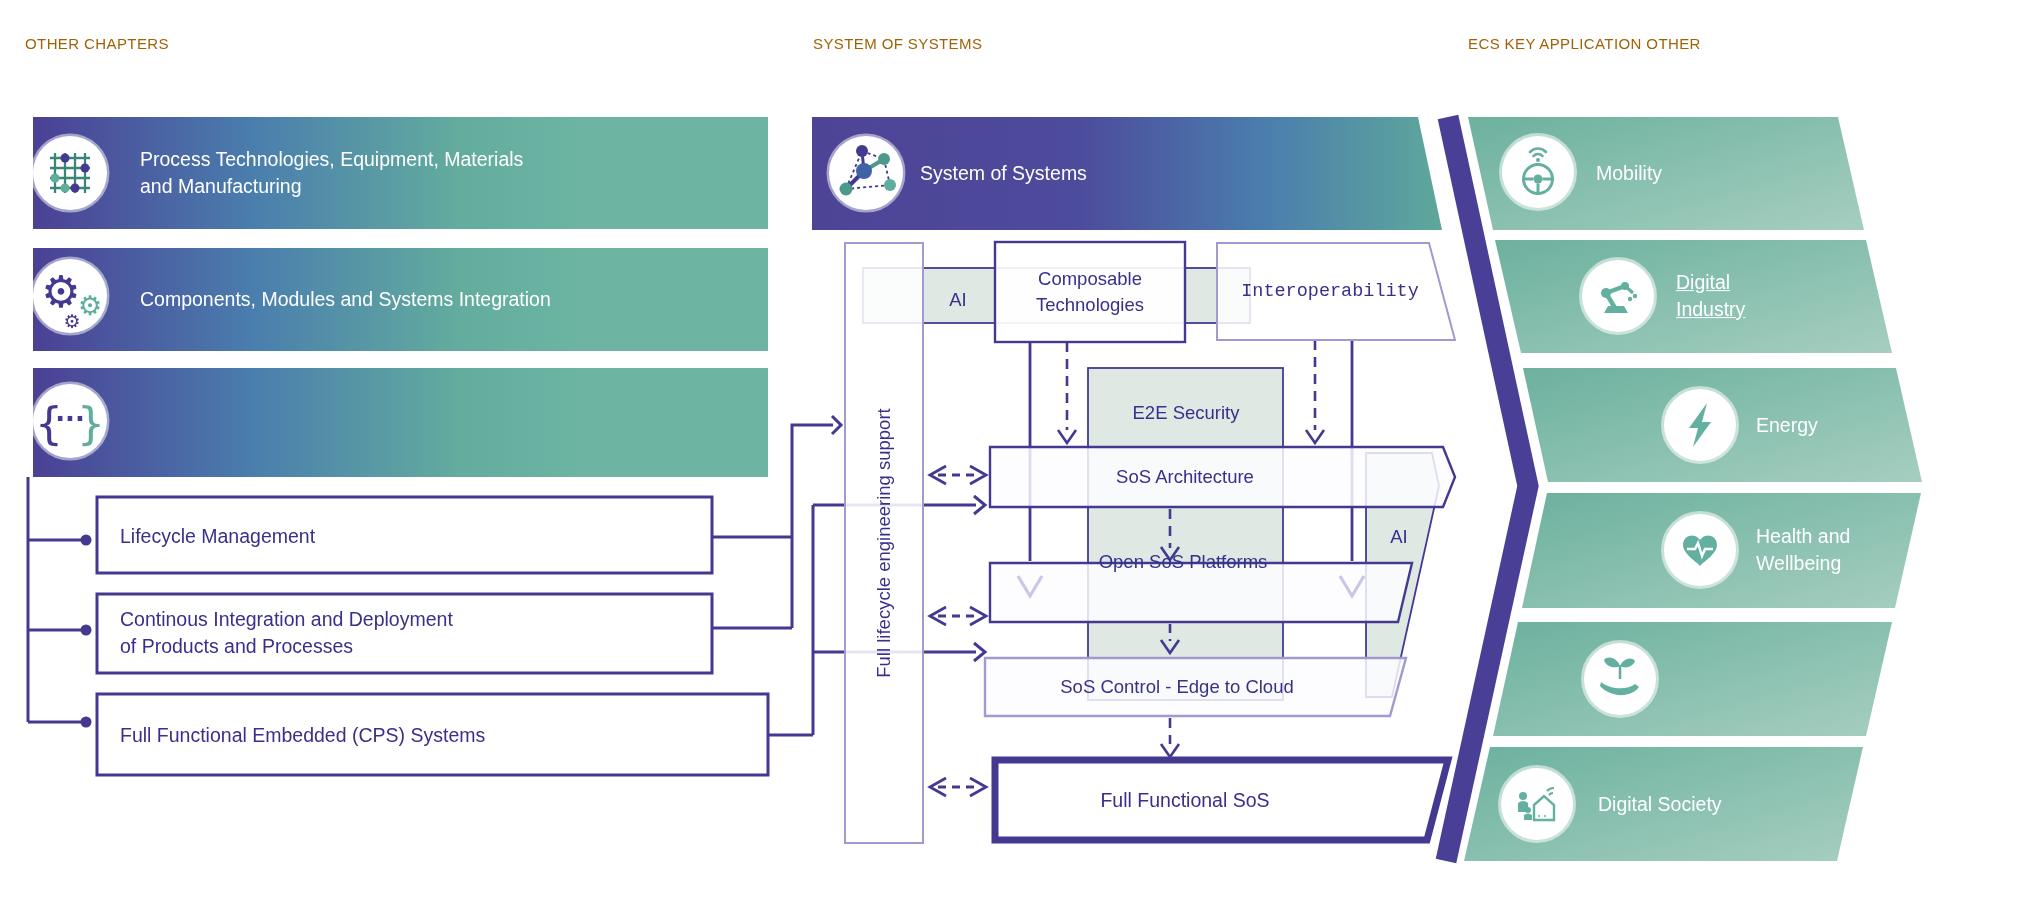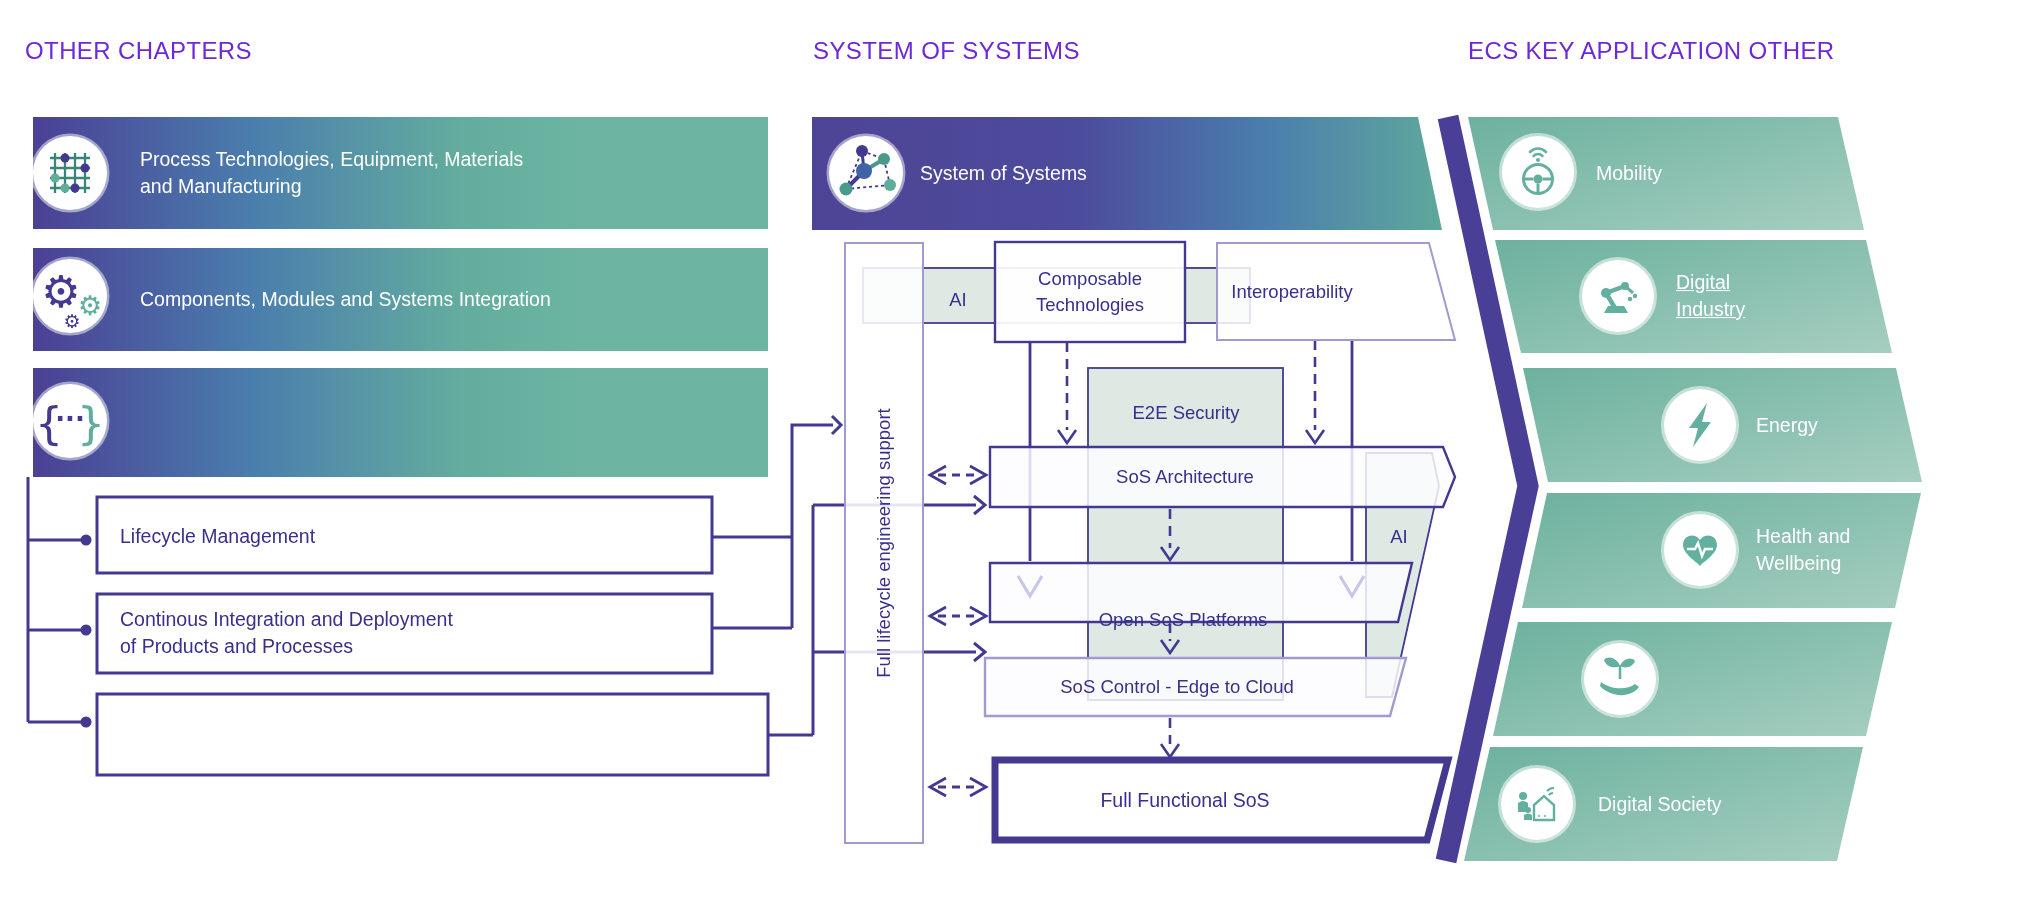--- a/index.html
+++ b/index.html
@@ -2,21 +2,21 @@
 <html><head>
 <meta charset="utf-8">
 <style>
   html,body{margin:0;padding:0;background:#ffffff;}
   #stage{position:relative;width:2041px;height:913px;background:#fff;overflow:hidden;
          font-family:"Liberation Sans",sans-serif;}
   svg{position:absolute;left:0;top:0;}
   .lbl{position:absolute;color:#38308A;white-space:pre-line;line-height:1.38;}
   .c{transform:translate(-50%,-50%);text-align:center;}
   .l{transform:translateY(-50%);text-align:left;}
-  .hdr{font-size:24px;font-weight:500;letter-spacing:.4px;color:#6d28d9;}
+  .hdr{font-size:15px;font-weight:500;letter-spacing:.4px;color:#a16207;}
   .white{color:#ffffff;}
   .b19{font-size:19.5px;}
   .b18{font-size:18.5px;}
   .rot{transform:translate(-50%,-50%) rotate(-90deg);white-space:nowrap;}
 </style>
 </head>
 <body>
 
 <div id="stage">
 
@@ -286,31 +286,32 @@
 <div class="lbl hdr" style="left:813px;top:34px;">SYSTEM OF SYSTEMS</div>
 <div class="lbl hdr" style="left:1468px;top:34px;">ECS KEY APPLICATION OTHER</div>
 
 <div class="lbl l white b19" style="left:140px;top:173px;">Process Technologies, Equipment, Materials
 and Manufacturing</div>
 <div class="lbl l white b19" style="left:140px;top:299px;">Components, Modules and Systems Integration</div>
 
 <div class="lbl l b19" style="left:120px;top:536px;">Lifecycle Management</div>
 <div class="lbl l b19" style="left:120px;top:633px;">Continous Integration and Deployment
 of Products and Processes</div>
+<div class="lbl l b19" style="left:120px;top:735px;">Full Functional Embedded (CPS) Systems</div>
 
 <div class="lbl l white b19" style="left:920px;top:173px;">System of Systems</div>
 <div class="lbl c b18" style="left:958px;top:300px;">AI</div>
 <div class="lbl rot b18" style="left:884px;top:543px;">Full lifecycle engineering support</div>
 <div class="lbl c b18" style="left:1090px;top:292px;">Composable
 Technologies</div>
-<div class="lbl c b18" style="left:1292px;top:292px;">Interoperability</div>
+<div class="lbl c b18" style="left:1330px;top:292px;font-family:Liberation Mono, monospace;">Interoperability</div>
 <div class="lbl c b18" style="left:1186px;top:413px;">E2E Security</div>
 <div class="lbl c b18" style="left:1185px;top:477px;">SoS Architecture</div>
 <div class="lbl c b18" style="left:1399px;top:537px;">AI</div>
-<div class="lbl c b18" style="left:1183px;top:620px;">Open SoS Platforms</div>
+<div class="lbl c b18" style="left:1183px;top:562px;">Open SoS Platforms</div>
 <div class="lbl c b18" style="left:1177px;top:687px;">SoS Control - Edge to Cloud</div>
 <div class="lbl c b19" style="left:1185px;top:800px;text-align:right;">Full Functional SoS</div>
 
 <div class="lbl l white b19" style="left:1596px;top:173px;">Mobility</div>
 <div class="lbl l white b19" style="left:1676px;top:296px;text-decoration:underline;">Digital
 Industry</div>
 <div class="lbl l white b19" style="left:1756px;top:425px;">Energy</div>
 <div class="lbl l white b19" style="left:1756px;top:550px;">Health and
 Wellbeing</div>
 <div class="lbl l white b19" style="left:1598px;top:804px;">Digital Society</div>

